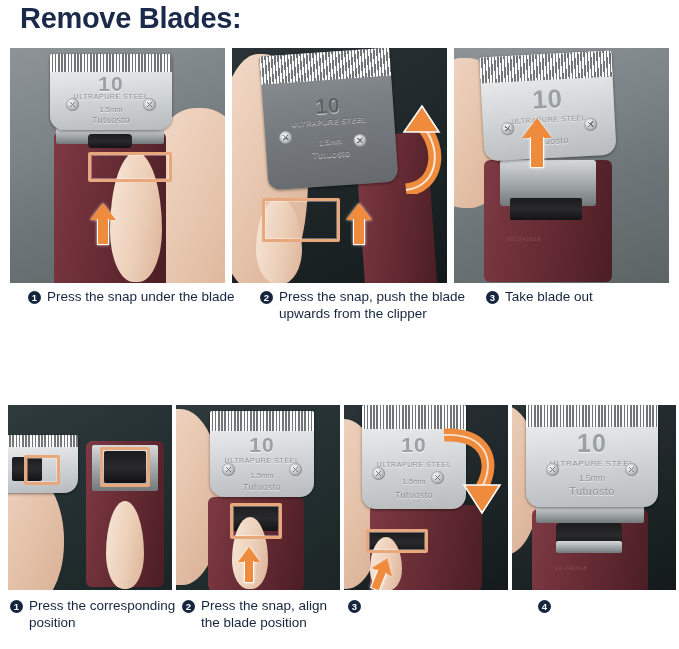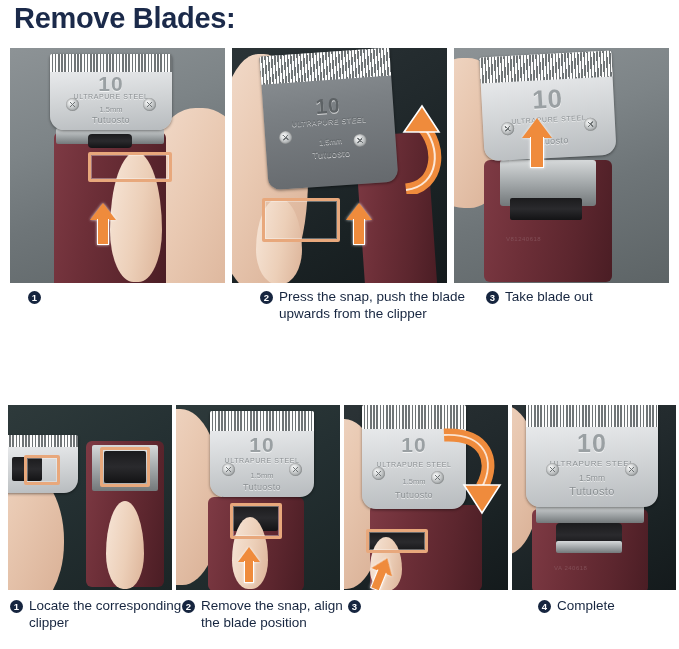--- a/index.html
+++ b/index.html
@@ -12,21 +12,21 @@
   .page { position: relative; width: 679px; height: 649px; background:#fff; }
 
   
   .section-title {
     font-size: 29px;
     font-weight: bold;
     color: #1b2a4a;
     letter-spacing: -0.3px;
     line-height: 1;
   }
-  #remove-title { position:absolute; left:14px; top:4px; }
+  #remove-title { position:absolute; left:20px; top:4px; }
   #install-title { position:absolute; left:14px; top:358px; }
 
   
   .strip { position: absolute; display: flex; }
   #remove-strip { left: 10px; top: 48px; width: 659px; height: 235px; gap: 7px; }
   #install-strip { left: 8px; top: 405px; width: 663px; height: 185px; gap: 4px; }
 
   .photo {
     position: relative;
     overflow: hidden;
@@ -253,20 +253,21 @@
       <div class="arrow-up" style="left:68px; top:70px; width:30px; height:50px;">
         <div class="head" style="border-width:0 15px 20px 15px;"></div>
         <div class="stem" style="top:19px; width:14px; height:31px;"></div>
       </div>
     </div>
   </div>
 
   <div class="captions" id="remove-captions">
     <div class="caption">
       <span class="step-num">1</span>
+      <span class="caption-text">Press the snap under the blade</span>
     </div>
     <div class="caption">
       <span class="step-num">2</span>
       <span class="caption-text">Press the snap, push the blade upwards from the clipper</span>
     </div>
     <div class="caption">
       <span class="step-num">3</span>
       <span class="caption-text">Take blade out</span>
     </div>
   </div>
@@ -350,28 +351,27 @@
         <div class="blade-txt b-brand" style="top:82px; font-size:11px;">Tutuosto</div>
         <div class="screw" style="left:20px; top:60px;"></div>
         <div class="screw" style="right:20px; top:60px;"></div>
       </div>
     </div>
   </div>
 
   <div class="captions" id="install-captions">
     <div class="caption">
       <span class="step-num">1</span>
-      <span class="caption-text">Locate the corresponding clipper</span>
+      <span class="caption-text">Press the corresponding position</span>
     </div>
     <div class="caption">
       <span class="step-num">2</span>
-      <span class="caption-text">Remove the snap, align the blade position</span>
+      <span class="caption-text">Press the snap, align the blade position</span>
     </div>
     <div class="caption">
       <span class="step-num">3</span>
     </div>
     <div class="caption">
       <span class="step-num">4</span>
-      <span class="caption-text">Complete</span>
     </div>
   </div>
 
 </div>
 
 </body></html>

